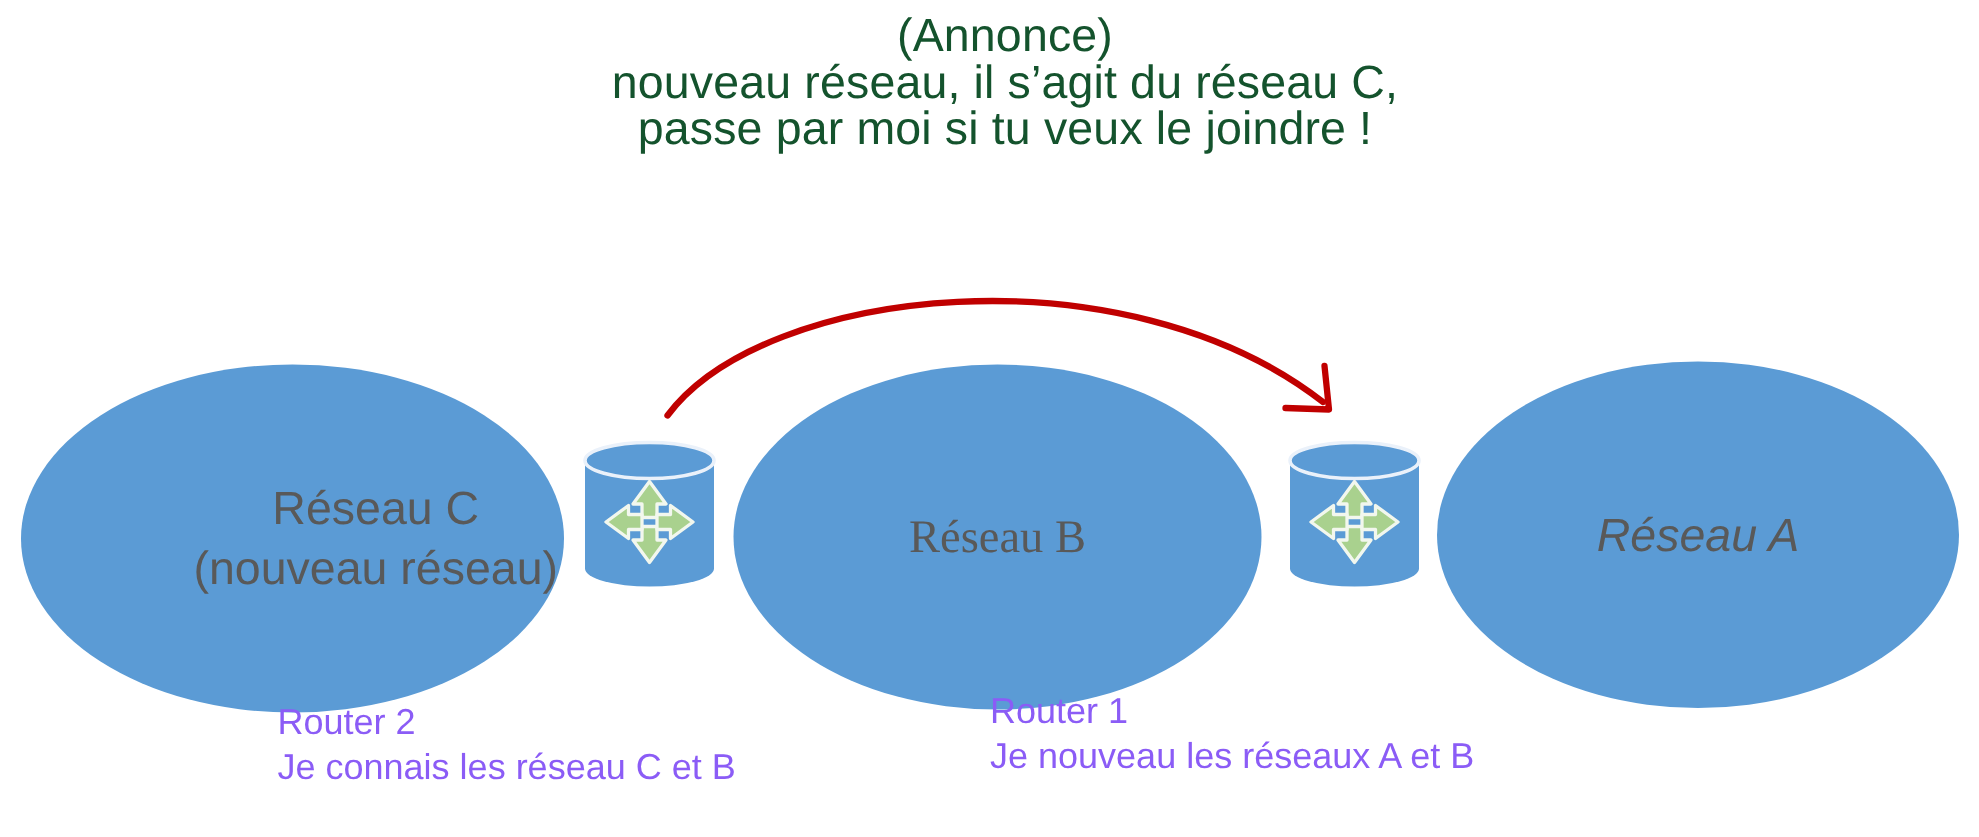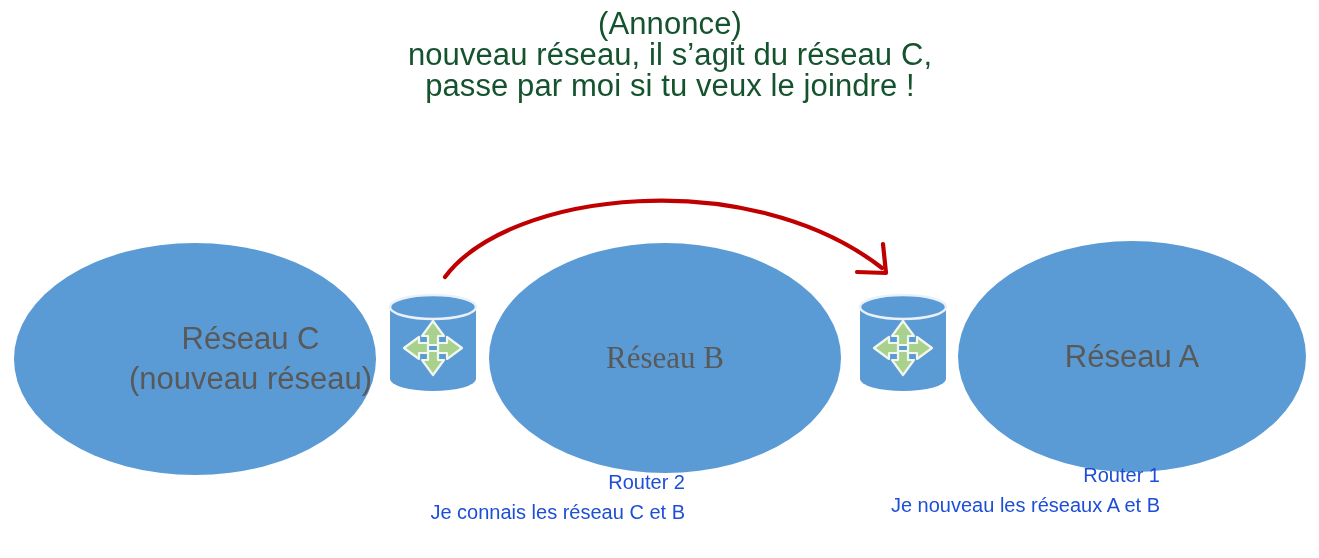--- a/index.html
+++ b/index.html
@@ -46,21 +46,21 @@
   .network-label {
     color: #595959;
     font-size: 31px;
     line-height: 40px;
     white-space: pre-line;
     padding: 0 4px;
   }
 
   #net-c { left: 14px;  top: 243px; width: 362px; height: 232px; justify-content: flex-end; }
   #net-b { left: 489px; top: 243px; width: 352px; height: 230px; font-family: Liberation Serif, serif; }
-  #net-a { left: 958px; top: 241px; width: 348px; height: 231px; }
+  #net-a { left: 958px; top: 241px; width: 348px; height: 231px; font-style: italic; }
 
   
   .router {
     position: absolute;
     width: 98px;
     height: 104px;
   }
   #router-2 { left: 384px; top: 291px; }
   #router-1 { left: 854px; top: 291px; }
 
@@ -72,23 +72,23 @@
     left: 420px;
     top: 160px;
     width: 500px;
     height: 140px;
     pointer-events: none;
   }
 
   
   .router-caption {
     position: absolute;
-    text-align: right;
-    color: #1d4ed8;
-    font-size: 20px;
+    text-align: left;
+    color: #8b5cf6;
+    font-size: 24px;
     line-height: 30px;
     white-space: nowrap;
   }
   #caption-2 { left: 185px; top: 467px; width: 500px; }
   #caption-1 { left: 660px; top: 460px; width: 500px; }
   .caption-name { display: block; }
   .caption-knows { display: block; }
 </style>
 </head>
 <body>

